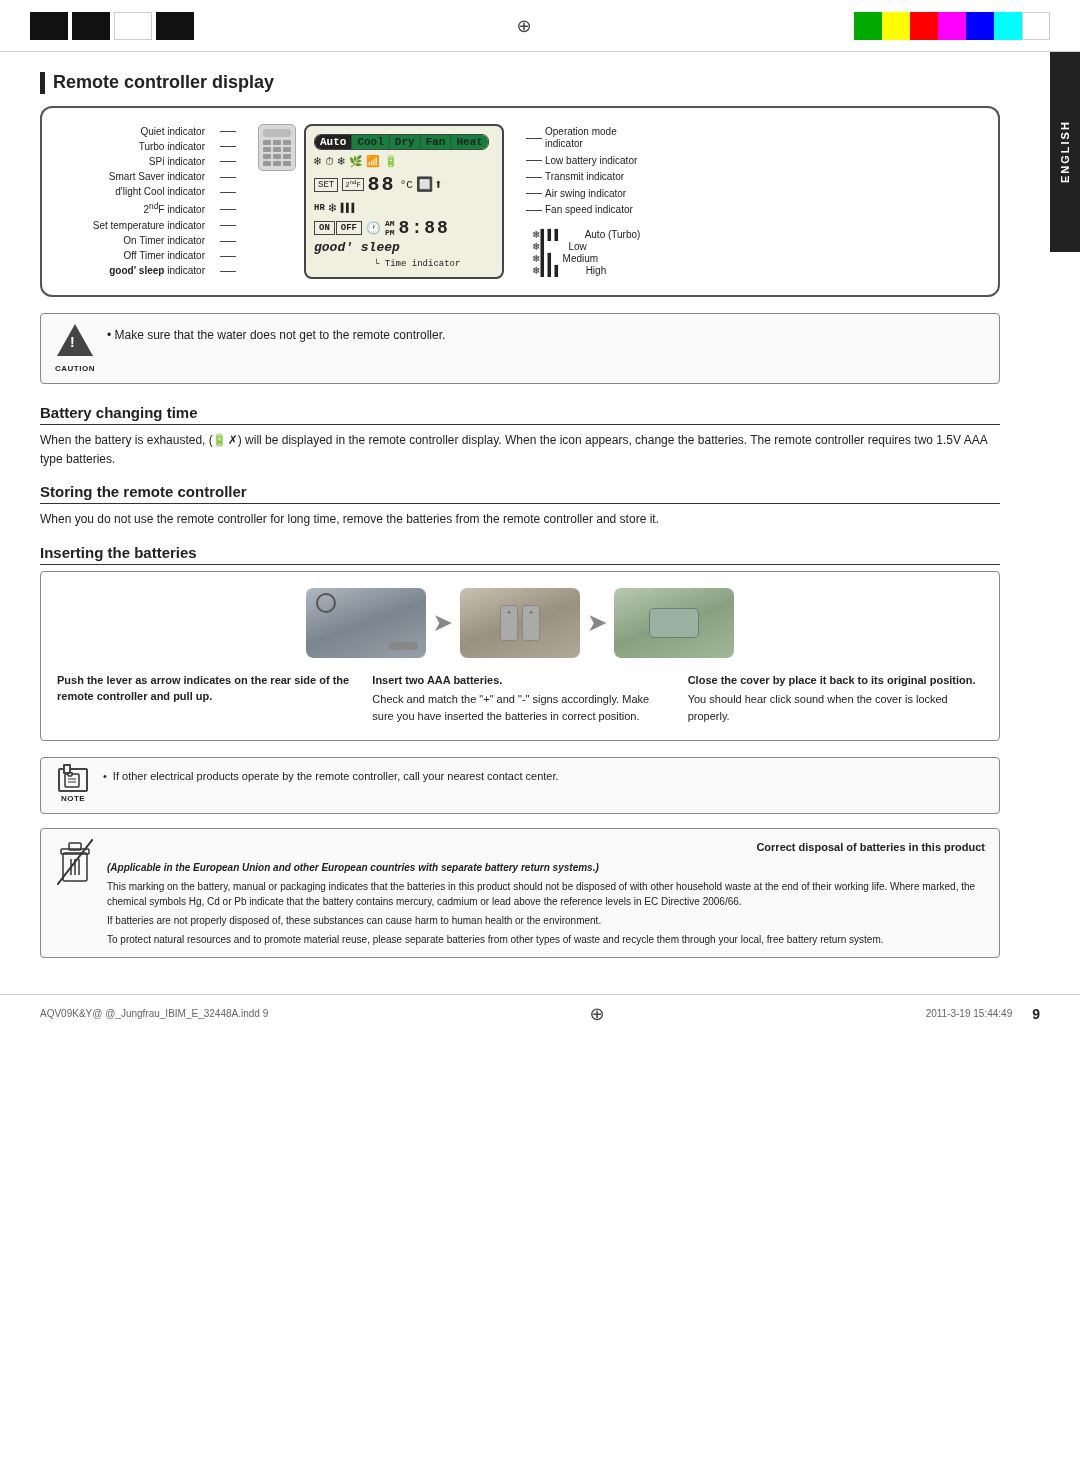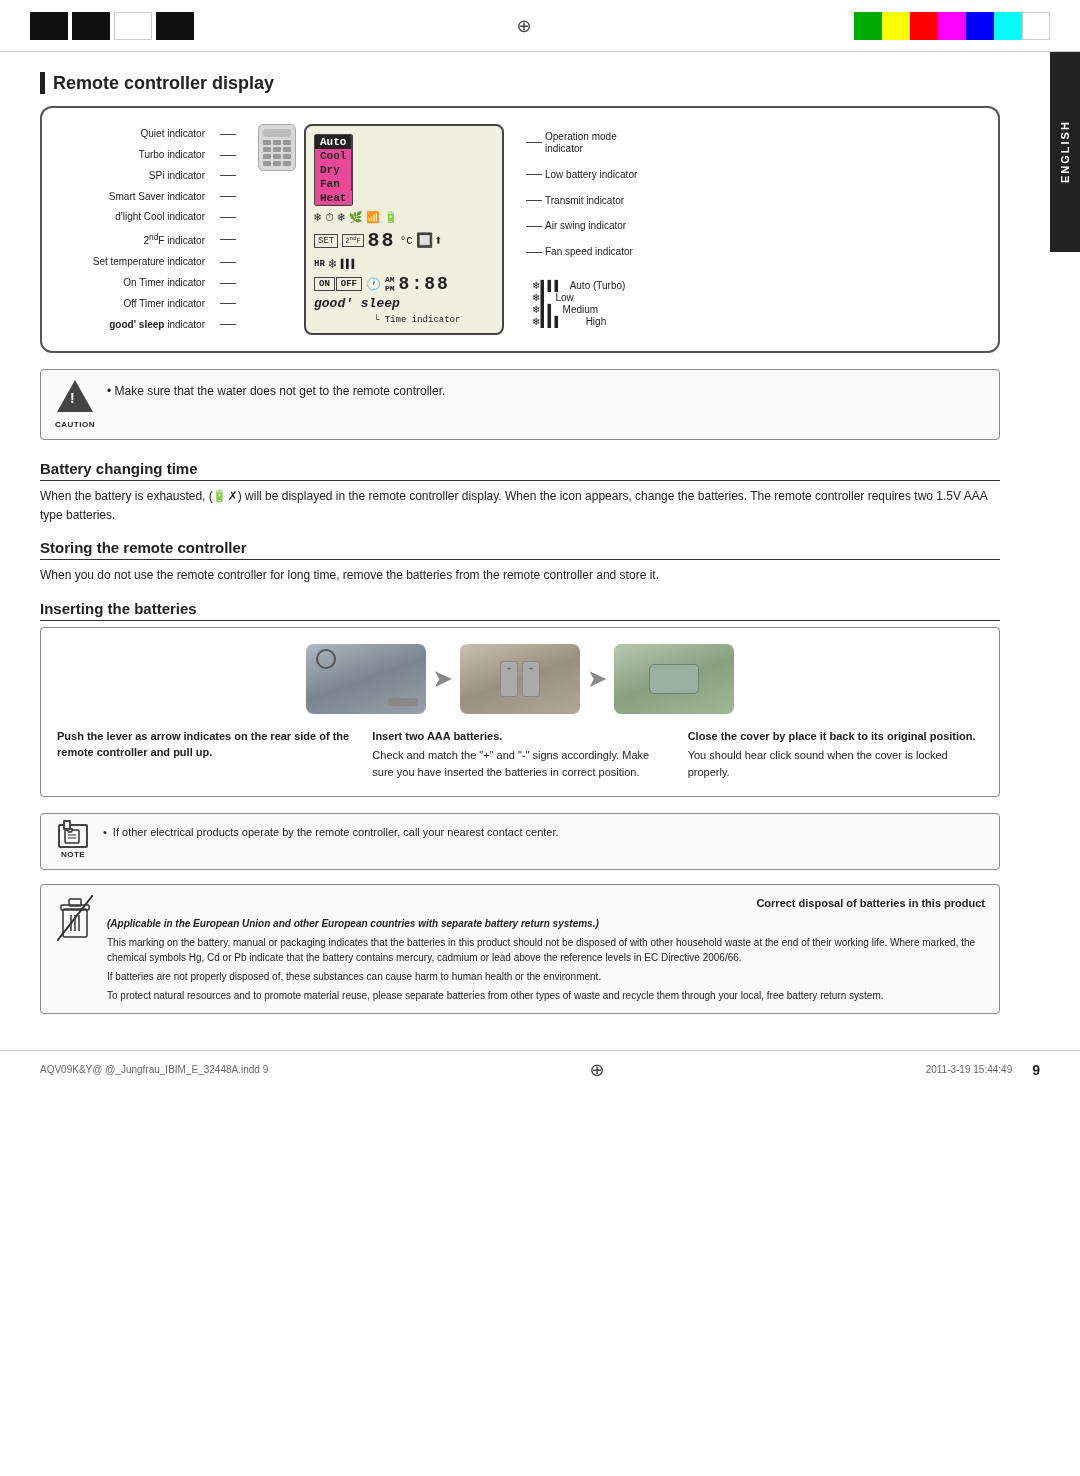--- a/index.html
+++ b/index.html
@@ -56,21 +56,20 @@
 
     
     .main-content {
       padding: 20px 50px 20px 40px;
       margin-right: 30px;
     }
 
     
     .section-title {
       display: flex;
-      align-items: center;
       margin-bottom: 12px;
     }
     .section-title-bar {
       width: 5px;
       height: 22px;
       background: #222;
       margin-right: 8px;
     }
     .section-title h2 {
       font-size: 18px;
@@ -83,29 +82,28 @@
       border-radius: 12px;
       padding: 16px 20px;
       display: flex;
       gap: 16px;
       margin-bottom: 16px;
       position: relative;
     }
     .mode-tabs {
       display: flex;
       border: 1px solid #444;
-      border-radius: 2px;
+      border-radius: 7px;
       overflow: hidden;
       font-weight: bold;
       font-size: 11px;
-      flex-direction: column;
     }
     .mode-tab {
       padding: 1px 5px;
-      background: #ec4899;
+      background: #15803d;
       border-right: 1px solid #444;
     }
     .mode-tab:last-child { border-right: none; }
     .mode-tab.active { background: #222; color: #fff; }
     .lcd-set-box {
       border: 1px solid #444;
       padding: 1px 3px;
       font-size: 9px;
     }
     .lcd-2nd {
@@ -568,25 +566,25 @@
         <span>Air swing indicator</span>
       </div>
       <div class="ann-item-right">
         <div class="ann-line-right"></div>
         <span>Fan speed indicator</span>
       </div>
 
       <div class="fan-speed-legend" style="margin-top:8px;padding-left:6px;">
         <div class="fan-speed-row">
           <span>❄▌▌▌</span>
-            <span style="margin-left:4px;">Auto (Turbo)</span>
+            <span style="margin-left:19px;">Auto (Turbo)</span>
         </div>
         <div class="fan-speed-row">
           <span>❄▌</span>
-            <span style="margin-left:4px;">Low</span>
+            <span style="margin-left:17px;">Low</span>
         </div>
         <div class="fan-speed-row">
           <span>❄▌▌</span>
             <span style="margin-left:4px;">Medium</span>
         </div>
         <div class="fan-speed-row">
           <span>❄▌▌▌</span>
             <span style="margin-left:20px;">High</span>
         </div>
       </div>

